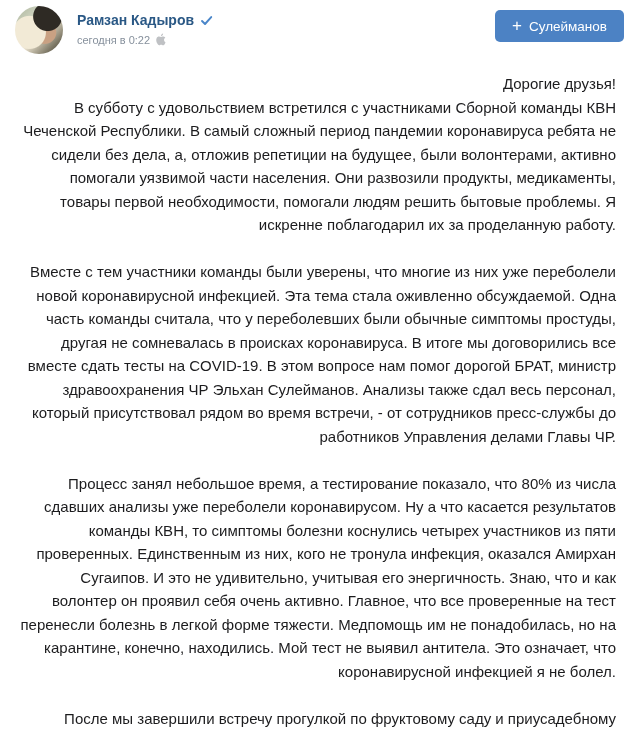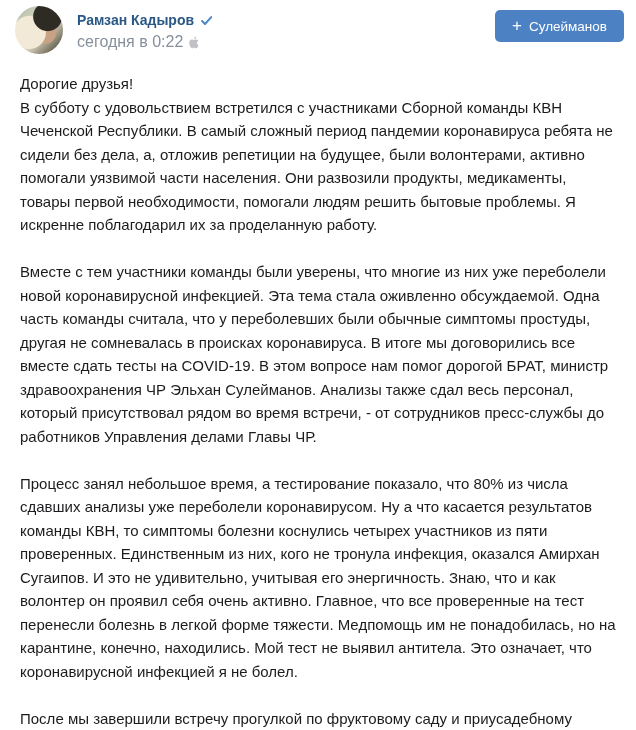--- a/index.html
+++ b/index.html
@@ -43,21 +43,21 @@
     text-decoration: none;
     cursor: pointer;
   }
   .verified { display: inline-flex; align-items: center; margin-top: 1px; }
   .meta-row {
     margin-top: 5px;
     display: flex; align-items: center; gap: 5px;
   }
   .timestamp {
     color: #86909c;
-    font-size: 16px;
+    font-size: 11px;
     text-decoration: none;
     cursor: pointer;
   }
   .device-icon { display: inline-flex; align-items: center; opacity: .85; }
 
   .subscribe {
     margin-left: auto;
     margin-top: 4px;
     display: inline-flex;
     align-items: center;
@@ -83,20 +83,21 @@
   
   .post-body {
     padding: 10px 20px 0 20px;
     color: #1c1c1e;
     font-size: 15px;
     line-height: 23.5px;
   }
   .para {
     white-space: pre-line;
     margin: 0 0 23.5px 0;
+    text-align: right;
   }
   .para:last-child { margin-bottom: 0; }
 </style>
 </head>
 <body>
 
 <div class="post">
 
   <div class="post-header">
     <div class="avatar"></div>

